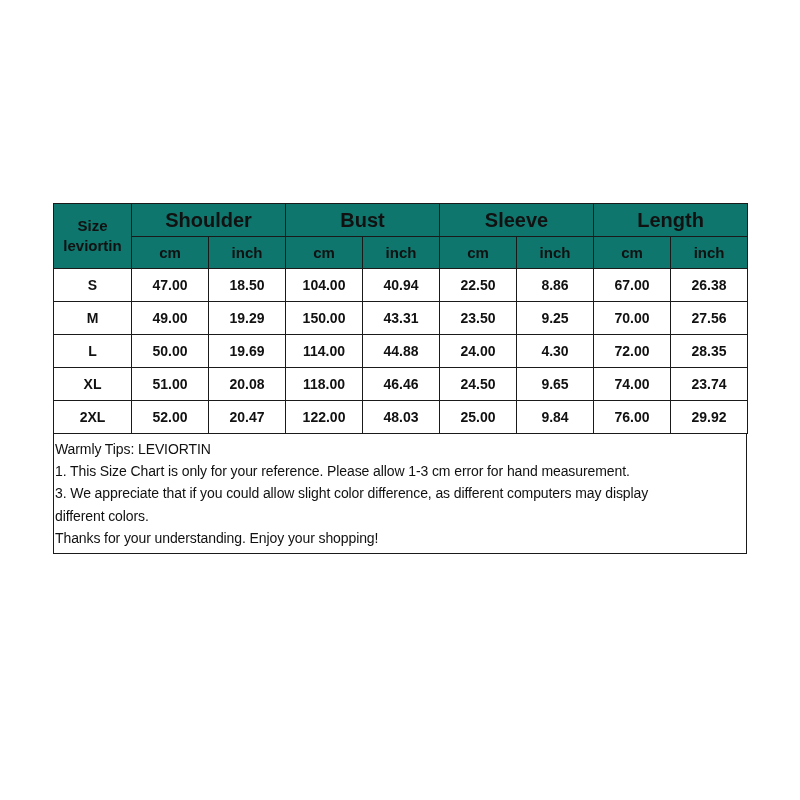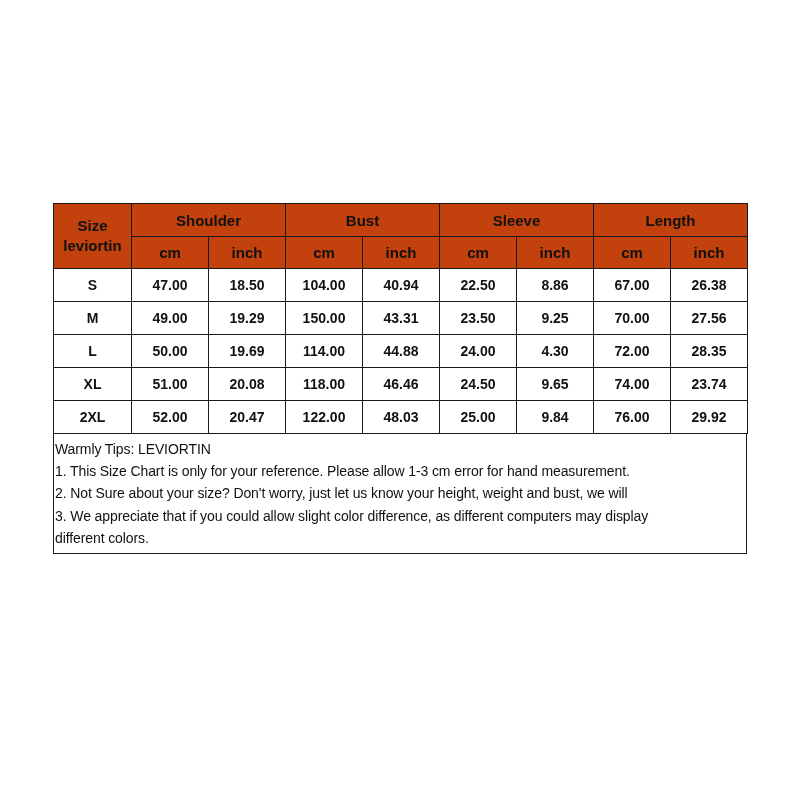--- a/index.html
+++ b/index.html
@@ -2,22 +2,22 @@
 <html><head>
 <meta charset="utf-8">
 <style>
   html, body { margin:0; padding:0; background:#ffffff; }
   body { width:800px; height:800px; position:relative; overflow:hidden;
          font-family:"Liberation Sans", "DejaVu Sans", sans-serif; color:#111; }
   .chart { position:absolute; left:53px; top:203px; width:694px; }
   table { border-collapse:collapse; width:694px; table-layout:fixed; }
   td, th { border:1px solid #1a1a1a; text-align:center; font-weight:bold;
            font-size:14px; padding:0; }
-  th { background:#c2410c; }
-  th.group { height:32px; font-size:15px; }
+  th { background:#0f766e; }
+  th.group { height:32px; font-size:20px; }
   th.unit { height:31px; font-size:15px; }
   th.size { font-size:15px; line-height:20px; }
   td { height:32px; background:#fff; font-size:14px; }
   .notes { border:1px solid #1a1a1a; border-top:none; padding:4px 2px 4px 1px;
            font-size:14px; font-weight:normal; line-height:22.2px; letter-spacing:-0.1px; }
   .notes div { white-space:nowrap; }
 </style>
 </head>
 <body>
 
@@ -110,17 +110,17 @@
         <td>25.00</td>
         <td>9.84</td>
         <td>76.00</td>
         <td>29.92</td>
       </tr>
     </tbody>
   </table>
   <div class="notes">
     <div>Warmly Tips: LEVIORTIN</div>
     <div>1. This Size Chart is only for your reference. Please allow 1-3 cm error for hand measurement.</div>
-    <div>2. Not Sure about your size? Don't worry, just let us know your height, weight and bust, we will</div>
     <div>3. We appreciate that if you could allow slight color difference, as different computers may display</div>
     <div>different colors.</div>
+    <div>Thanks for your understanding. Enjoy your shopping!</div>
   </div>
 </div>
 
 </body></html>

